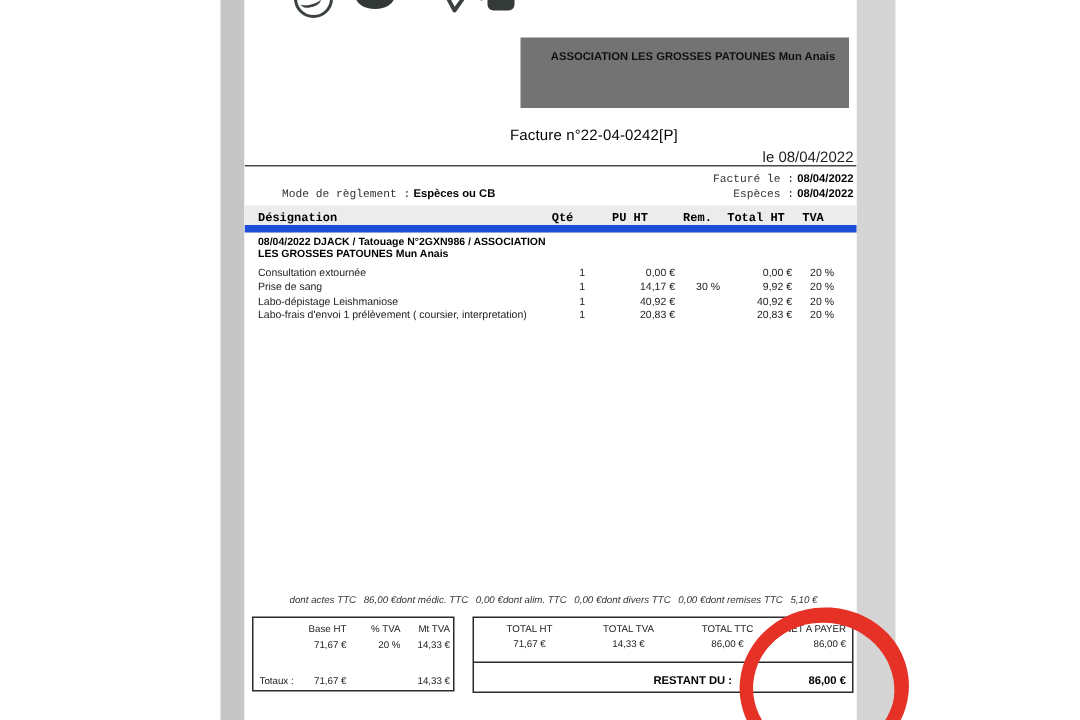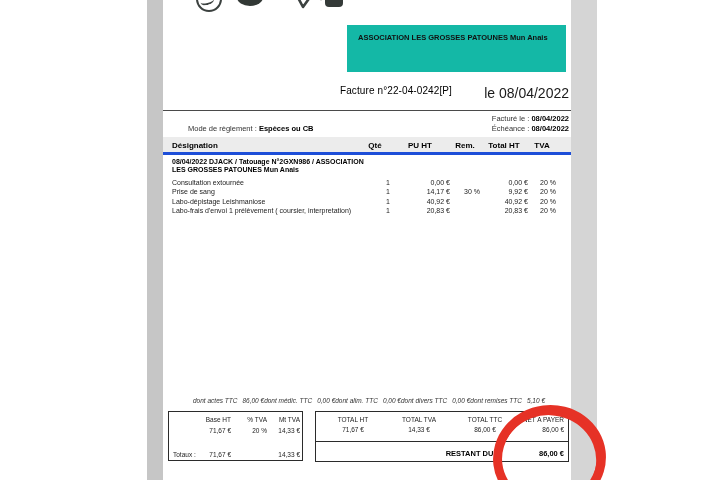--- a/index.html
+++ b/index.html
@@ -21,45 +21,45 @@
 
   
   .icoA{position:absolute;left:33px;top:-14px;width:22px;height:22px;border:2.5px solid #3c4240;border-radius:50%;}
   .icoA:after{content:"";position:absolute;left:2px;top:9px;width:14px;height:6px;border-bottom:2px solid #3c4240;border-radius:50%;transform:rotate(-14deg);}
   .icoB{position:absolute;left:74px;top:-11px;width:26px;height:17px;background:#323835;border-radius:50%;}
   .icoC{position:absolute;left:130px;top:-10px;width:30px;height:20px;}
   .icoD{position:absolute;left:162px;top:-8px;width:18px;height:15px;background:#343a38;border-radius:4px;}
 
   .addr{
     position:absolute;left:184px;top:25px;width:219px;height:47px;
-    background:#14b8a6;padding:8px 0 0 11px;box-sizing:border-box;
-    font-size:7.5px;line-height:10.5px;color:#2a2a2a;
+    background:#737373;padding:8px 0 0 11px;box-sizing:border-box;
+    font-size:7.5px;line-height:10.5px;color:#2a2a2a;text-align:center;
   }
   .addr .nm{font-weight:bold;color:#111;}
 
   .titlerow{position:absolute;left:0;top:85px;width:100%;height:16px;}
   .ttl{position:absolute;left:177px;top:0;font-size:10px;font-weight:normal;color:#000;letter-spacing:.1px;}
-  .dte{position:absolute;right:2px;top:0;font-size:14px;color:#1a1a1a;}
+  .dte{position:absolute;right:2px;top:15px;font-size:10px;color:#1a1a1a;}
 
   .rule{position:absolute;left:0;top:110px;width:408px;height:1px;background:#4a4a4a;}
 
   .meta{position:absolute;left:0;top:113px;width:408px;font-size:7.5px;}
   .meta .r1{position:absolute;right:2px;top:1px;}
   .meta .r2{position:absolute;right:2px;top:11px;}
   .meta .mode{position:absolute;left:25px;top:11px;}
   .meta b{font-weight:bold;color:#000;text-align:center;}
-  .meta .lbl{color:#333;}
+  .meta .lbl{color:#333;font-family:Liberation Mono, monospace;}
 
   .thead{
     position:absolute;left:0;top:137px;width:442px;height:18px;
-    background:#ececec;border-bottom:3px solid #1d4ed8;
+    background:#ececec;border-bottom:5px solid #1d4ed8;
     box-sizing:border-box;
     display:grid;grid-template-columns:188px 30px 60px 30px 48px 28px;
     padding:4px 15px 0 9px;
-    font-size:8px;font-weight:bold;color:#000;
+    font-size:8px;font-weight:bold;color:#000;font-family:Liberation Mono, monospace;
   }
   .thead span{text-align:center;}
   .thead span:first-child{text-align:left;}
 
   .tbody{position:absolute;left:0;top:158px;width:408px;font-size:7px;}
   .ghead{font-weight:bold;color:#000;padding-left:9px;width:200px;line-height:8px;margin-bottom:4px;}
   .trow{
     display:grid;grid-template-columns:188px 30px 60px 30px 48px 28px;
     padding:0 15px 0 9px;height:9.3px;line-height:9.3px;color:#222;
   }
@@ -82,21 +82,21 @@
   .tvabox .tot .c1{display:flex;justify-content:space-between;padding-left:4px;}
   .tvabox .tot span{text-align:right;}
 
   .totbox{left:152px;top:411px;width:254px;height:51px;font-size:6.5px;}
   .totbox .grid{display:grid;grid-template-columns:66px 66px 66px 1fr;padding:4px 4px 0 4px;}
   .totbox .grid span{text-align:center;color:#222;}
   .totbox .grid span:last-child{text-align:right;}
   .totbox .vals{padding-top:3px;}
   .totbox .sep{position:absolute;left:0;top:29px;width:100%;height:1px;background:#2b2b2b;}
   .totbox .due{position:absolute;right:4px;bottom:3px;display:flex;align-items:baseline;font-weight:bold;color:#000;font-size:7.5px;}
-  .totbox .due .dl{margin-right:14px;padding-left:44px;}
+  .totbox .due .dl{margin-right:24px;padding-left:44px;}
   .totbox .due .dv{min-width:52px;text-align:right;}
 
   .redcircle{
     position:absolute;left:493px;top:405px;width:95px;height:88px;
     border:9px solid #e63226;border-radius:50%;
     transform:rotate(-7deg);z-index:50;
   }
   .redcircle:before{
     content:"";position:absolute;left:-6px;top:-4px;right:-4px;bottom:-8px;
     border:5px solid #e63226;border-radius:50%;transform:rotate(9deg);
@@ -127,21 +127,21 @@
   </div>
 
   <div class="rule"></div>
 
   <div class="meta">
     <div class="r1">
       <span class="lbl">Facturé le :</span>
       <b>08/04/2022</b>
     </div>
     <div class="r2">
-      <span class="lbl">Échéance :</span>
+      <span class="lbl">Espèces :</span>
       <b>08/04/2022</b>
     </div>
     <div class="mode">
       <span class="lbl">Mode de règlement :</span>
       <b>Espèces ou CB</b>
     </div>
   </div>
 
   <div class="thead">
     <span>Désignation</span>

